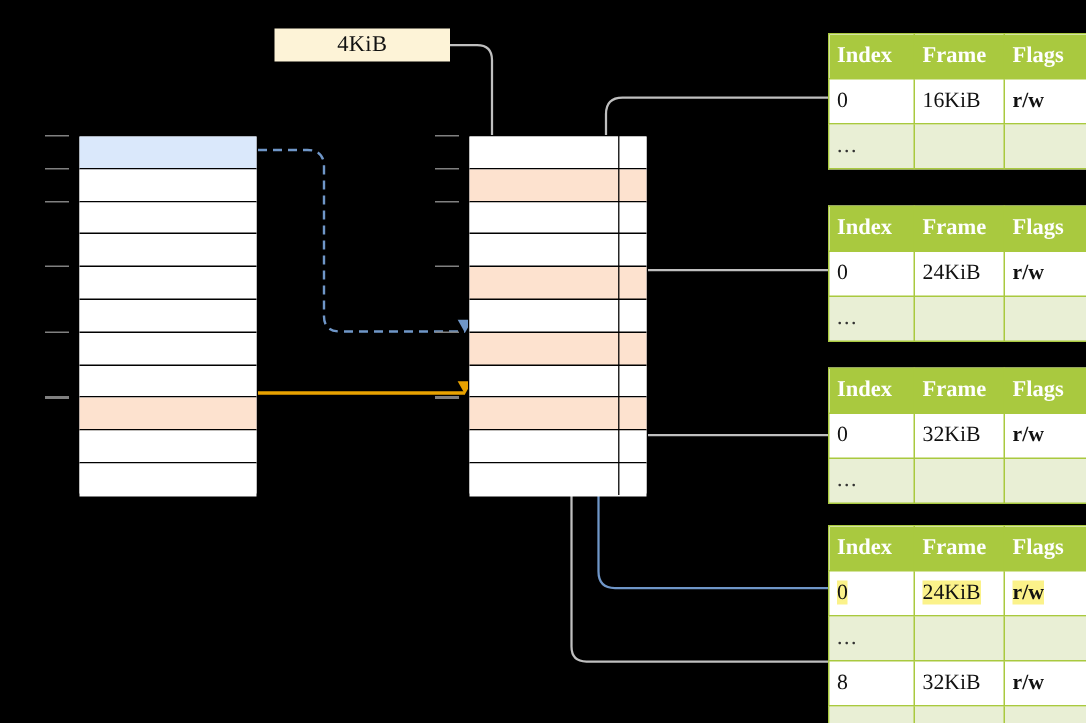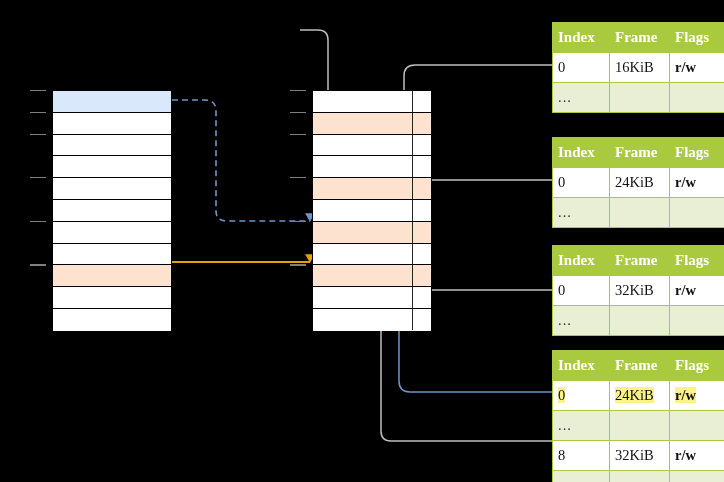--- a/index.html
+++ b/index.html
@@ -74,20 +74,23 @@
 
     <path d="M552,441 L391,441 Q381,441 381,431 L381,272" fill="none" stroke="#bfbfbf" stroke-width="1.5" marker-end="url(#mk-grayup)"></path>
 
     <path d="M552,392 L410,392 Q399,392 399,381 L399,232" fill="none" stroke="#6f96c8" stroke-width="1.5" marker-end="url(#mk-blue)"></path>
 
     <path d="M172,100 L205,100 Q216,100 216,111 L216,211 Q216,221 227,221 L310,221" fill="none" stroke="#6f96c8" stroke-width="1.6" stroke-dasharray="6 4" marker-end="url(#mk-bluedash)"></path>
 
     <path d="M54,262 L310,262" fill="none" stroke="#e8a200" stroke-width="2.2" marker-end="url(#mk-orange)"></path>
   </svg>
 
+  <div class="kib-label" style="left:183px;top:19px;width:117px;height:22px;">
+    <span>4KiB</span>
+  </div>
 
   <div class="memcol" id="left-col" style="left:52px;top:90px;width:120px;height:240px;">
       <div class="memrow blue" style="height: 21.8px;"></div>
       <div class="memrow" style="height: 21.8px;"></div>
       <div class="memrow" style="height: 21.8px;"></div>
       <div class="memrow" style="height: 21.8px;"></div>
       <div class="memrow" style="height: 21.8px;"></div>
       <div class="memrow" style="height: 21.8px;"></div>
       <div class="memrow" style="height: 21.8px;"></div>
       <div class="memrow" style="height: 21.8px;"></div>

